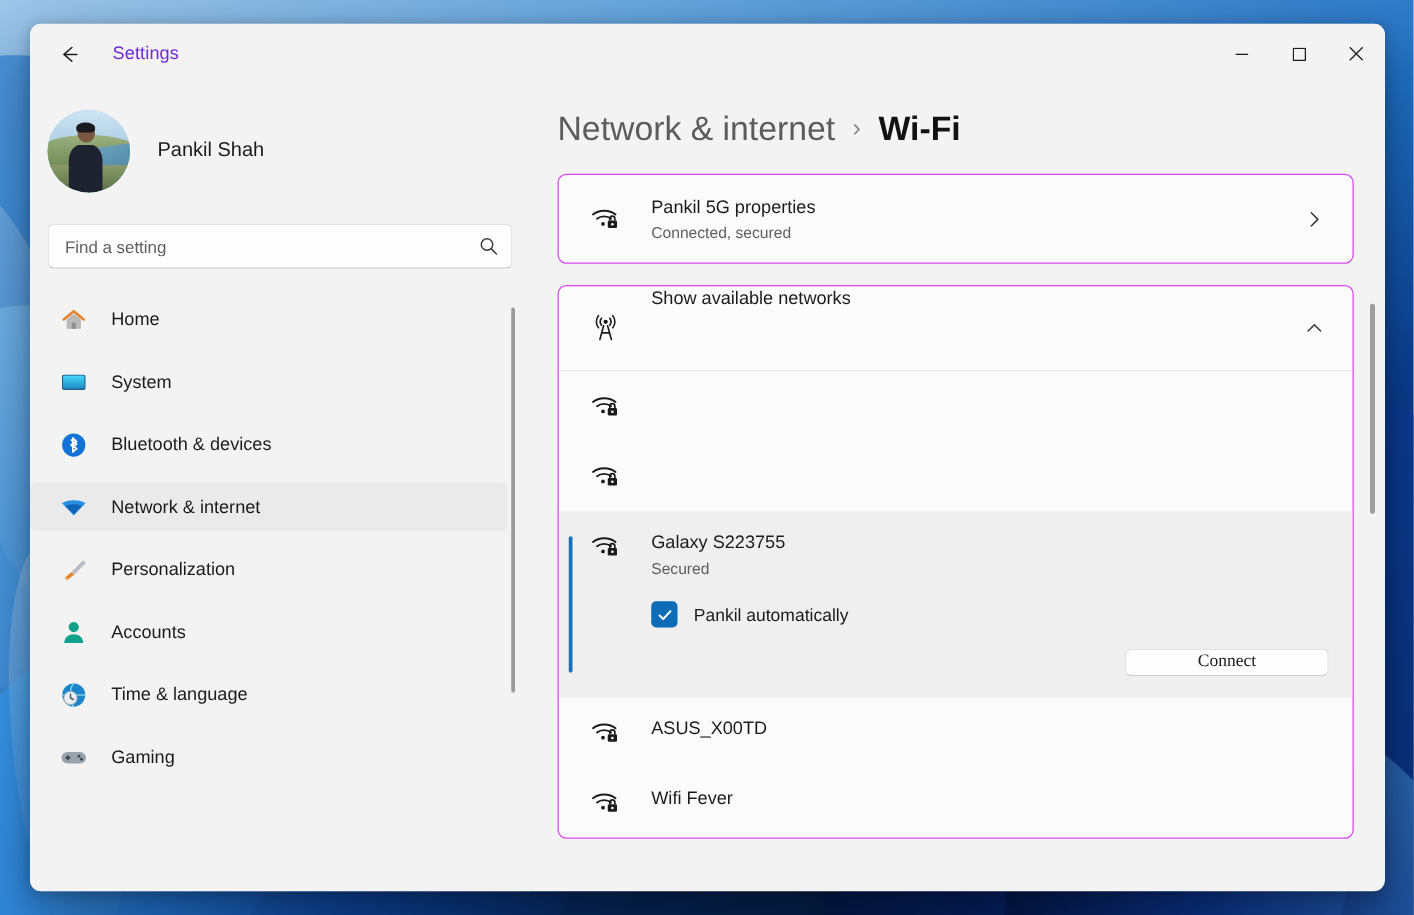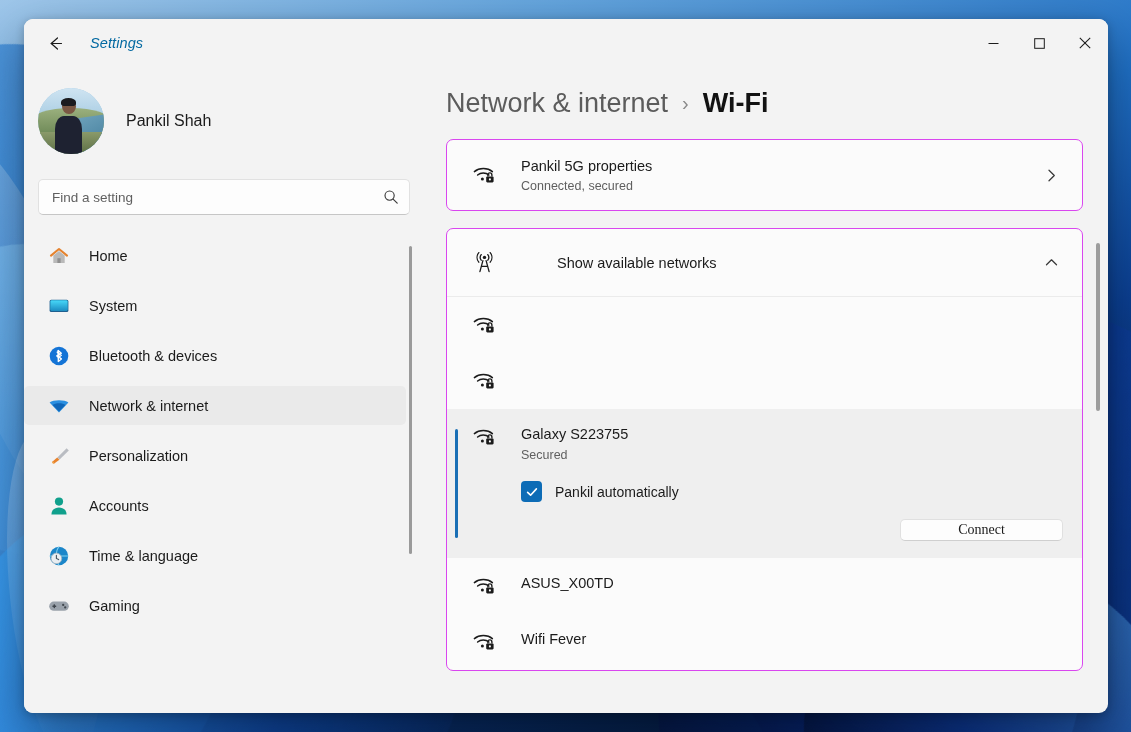--- a/index.html
+++ b/index.html
@@ -88,23 +88,22 @@
   #back-button {
     width: 34px; height: 34px;
     margin-left: 14px;
     display: flex; align-items: center; justify-content: center;
     border-radius: 5px;
     cursor: pointer;
   }
   #window-title {
     margin-left: 18px;
     font-size: 14.5px;
-    color: #0369a1;
+    color: #6d28d9;
     letter-spacing: .1px;
-    font-style: italic;
   }
   #window-controls {
     position: absolute;
     right: 0; top: 0;
     height: 48px;
     display: flex;
   }
   .wc-btn {
     width: 46px; height: 48px;
     display: flex; align-items: center; justify-content: center;
@@ -275,25 +274,23 @@
   .row-sub { font-size: 12.5px; color: #5f5f5f; line-height: 18px; margin-top: 1px; }
   .row-chevron { flex: 0 0 auto; display: flex; align-items: center; padding: 0 6px; }
 
   #networks-card {
     margin-top: 17px;
     overflow: hidden;
   }
   #networks-header {
     height: 68px;
     display: flex;
-    align-items: center;
     padding: 0 17px 0 22px;
     cursor: pointer;
     border-bottom: 1px solid #ebebeb;
-    gap: 36px;
   }
 
   .net-row {
     position: relative;
     display: flex;
     align-items: flex-start;
     padding: 15px 17px 15px 22px;
     cursor: pointer;
     min-height: 50px;
   }

